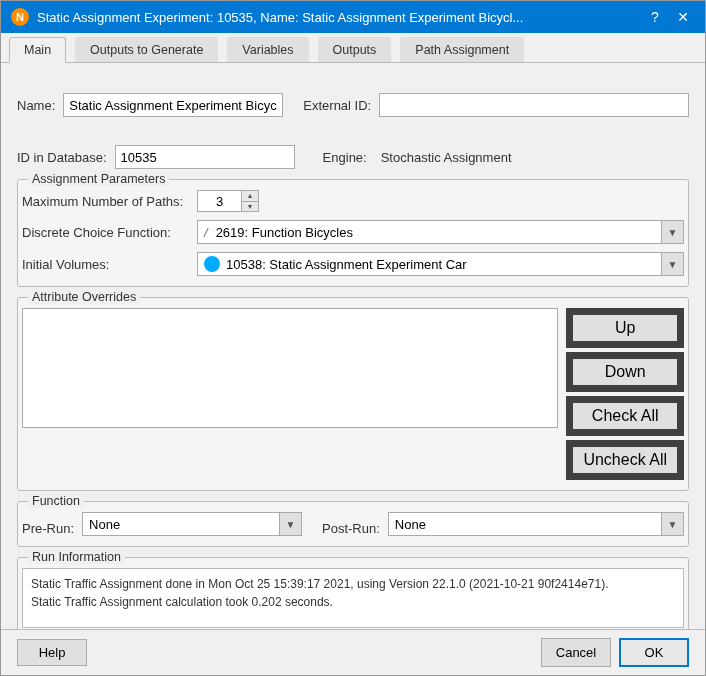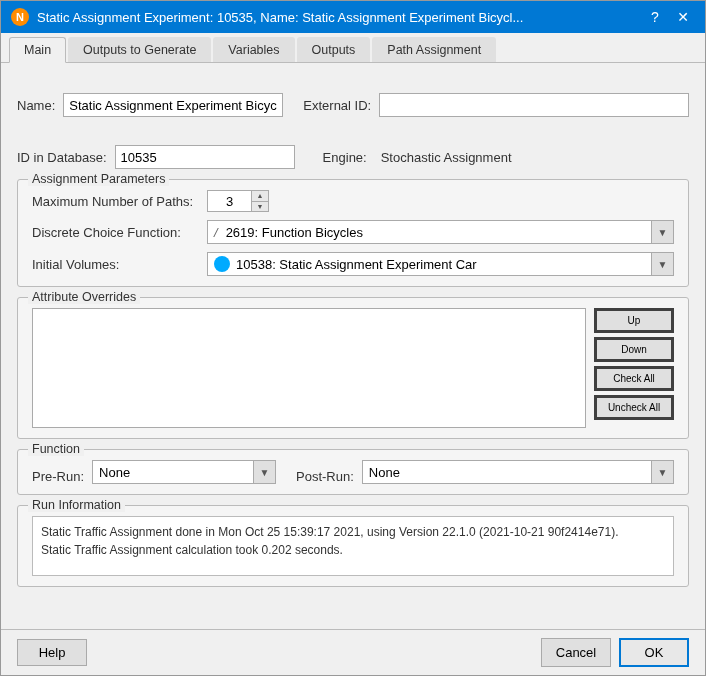--- a/index.html
+++ b/index.html
@@ -74,21 +74,21 @@
       align-items: center;
       justify-content: center;
       border-radius: 2px;
     }
 
     .tab-bar {
       background: #f0f0f0;
       border-bottom: 1px solid #bbb;
       display: flex;
       padding: 4px 8px 0;
-      gap: 0;
+      gap: 7px;
       flex-shrink: 0;
     }
     .tab {
       padding: 5px 14px;
       cursor: pointer;
       border: 1px solid transparent;
       border-bottom: none;
       background: #e0e0e0;
       margin-right: 2px;
       font-size: 12.5px;
@@ -141,21 +141,21 @@
     }
 
     .static-value {
       color: #333;
       font-size: 13px;
     }
 
     .group-box {
       border: 1px solid #bbb;
       border-radius: 3px;
-      padding: 10px 14px;
+      padding: 10px 4px;
       position: relative;
       background: #f5f5f5;
     }
     .group-title {
       position: absolute;
       top: -8px;
       left: 10px;
       background: #f0f0f0;
       padding: 0 4px;
       font-size: 12.5px;
@@ -271,44 +271,44 @@
       height: 120px;
     }
     .attr-buttons {
       display: flex;
       flex-direction: column;
       gap: 4px;
     }
     .attr-btn {
       padding: 4px 10px;
       background: #e0e0e0;
-      border: 3px solid #404040;
-      cursor: pointer;
-      font-size: 10px;
+      border: 7px solid #404040;
+      cursor: pointer;
+      font-size: 16px;
       min-width: 80px;
       text-align: center;
     }
 
     .scripts-row {
       display: flex;
       align-items: flex-end;
       gap: 8px;
     }
     .script-label {
       font-size: 13px;
       color: #333;
       white-space: nowrap;
     }
     .script-dropdown {
       display: flex;
       align-items: center;
       border: 1px solid #aaa;
       background: white;
       height: 24px;
-      width: 184px;
+      width: 220px;
       cursor: pointer;
     }
     .script-dropdown-content {
       flex: 1;
       padding: 0 6px;
       font-size: 13px;
       display: flex;
       align-items: center;
     }
     .script-dropdown-arrow {

